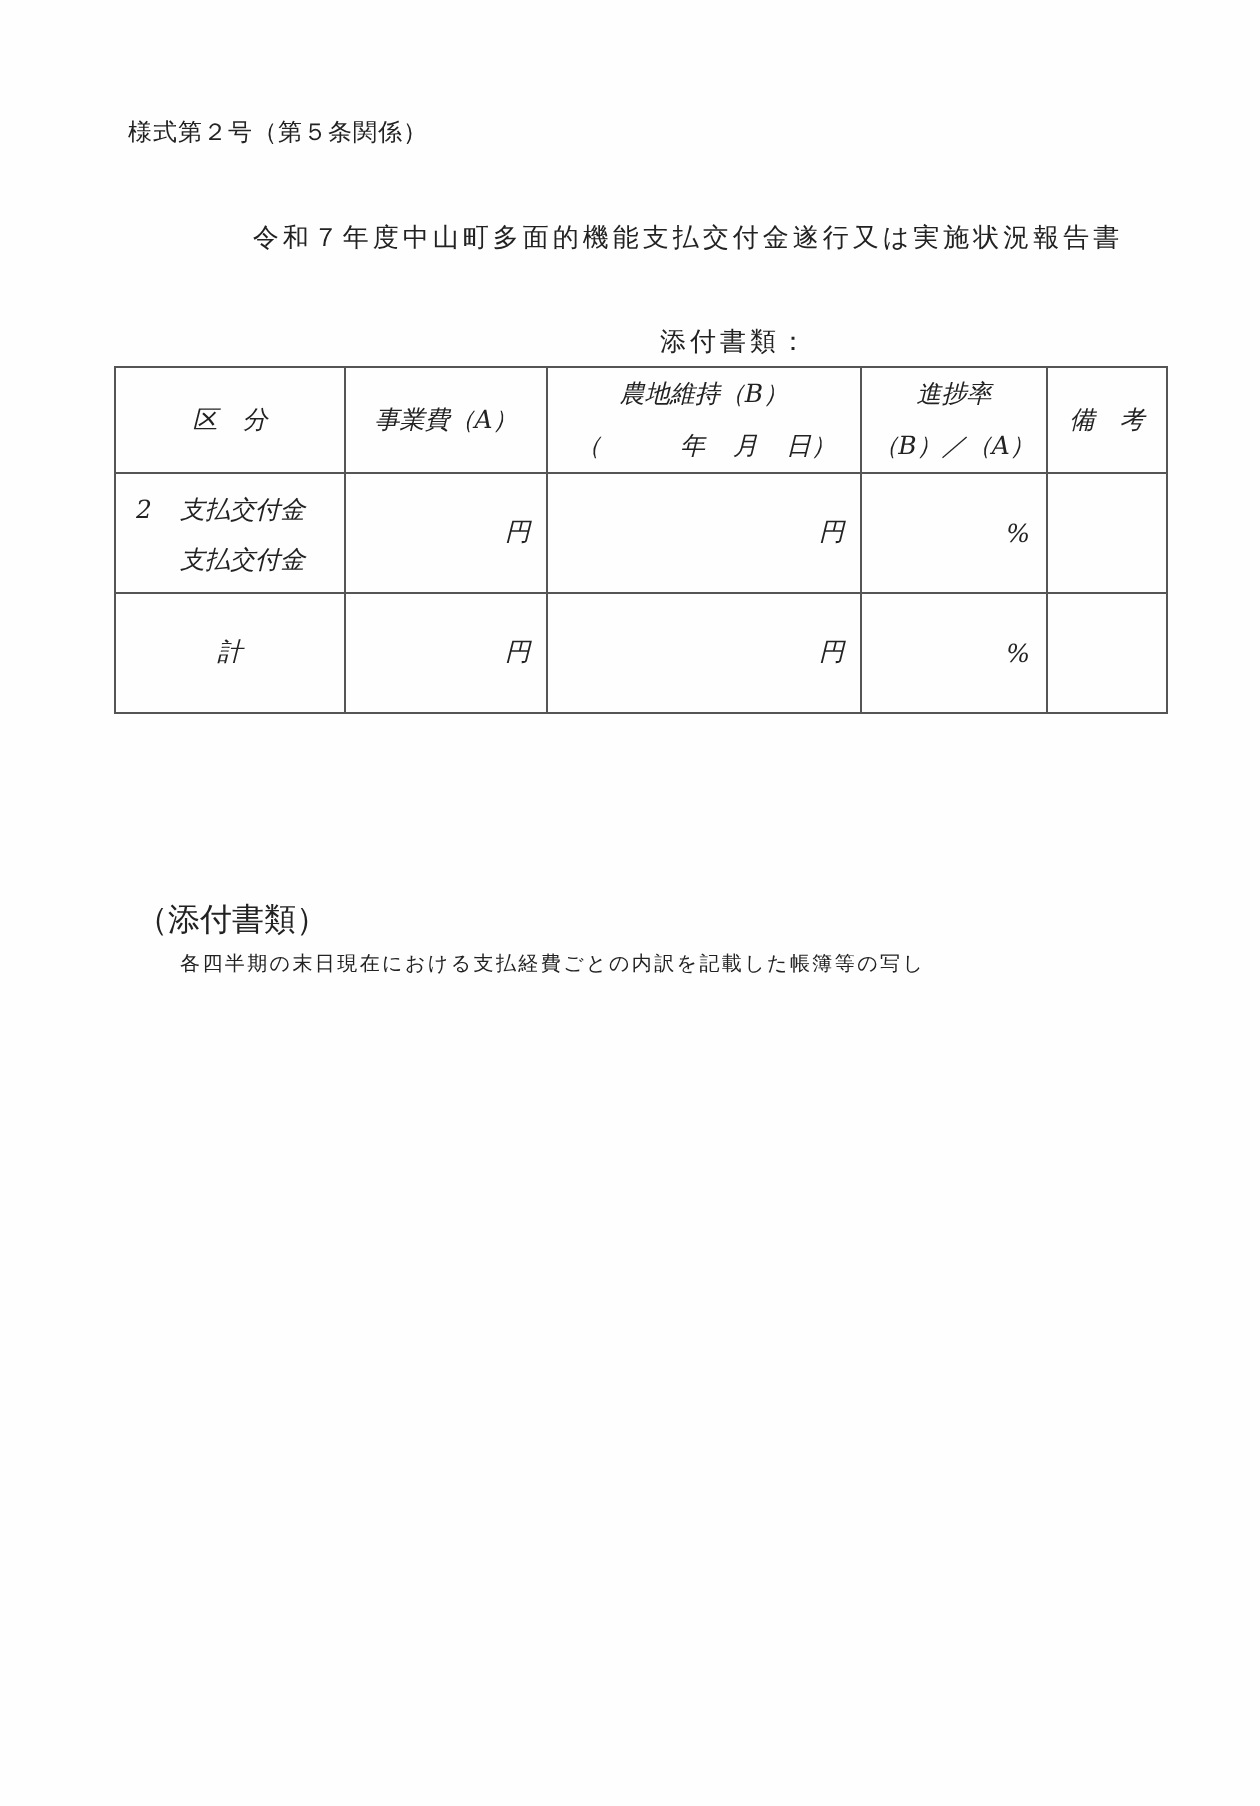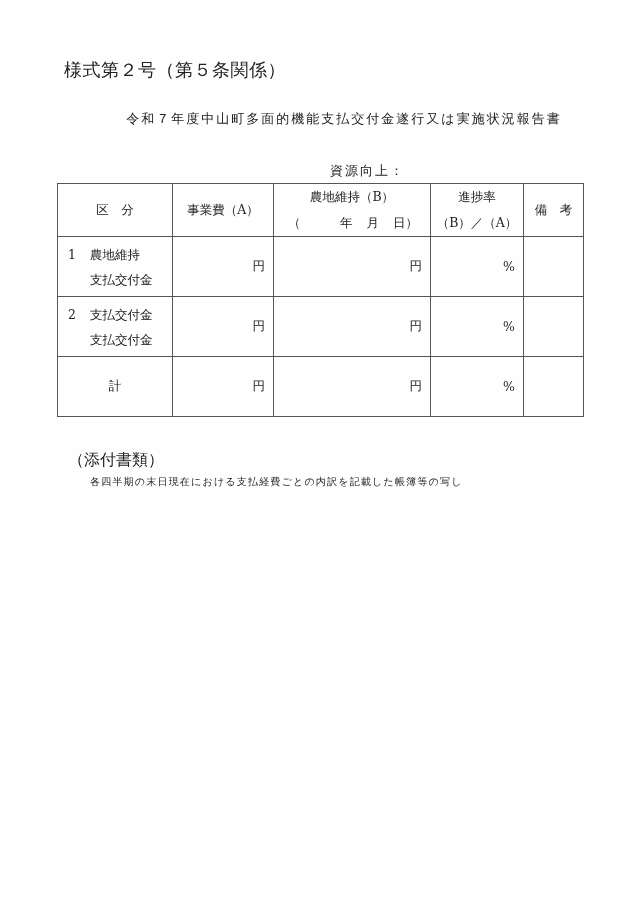--- a/index.html
+++ b/index.html
@@ -1,23 +1,23 @@
 <!DOCTYPE html>
 <html><head>
 <meta charset="utf-8">
 <style>
   html, body { margin:0; padding:0; background:#fefefe; }
   body { width:630px; height:903px; position:relative; overflow:hidden;
          font-family:"DejaVu Serif","Liberation Serif",serif; color:#222; }
   .abs { position:absolute; white-space:nowrap; }
-  .form-no { left:64px; top:58px; font-size:18px; letter-spacing:0.5px; }
+  .form-no { left:64px; top:58px; font-size:12px; letter-spacing:0.5px; }
   .title { left:0; width:630px; text-align:center; top:110px; font-size:13px; letter-spacing:2px;margin-left:29px; }
   .org { left:330px; top:162px; font-size:13px; letter-spacing:2px; }
   table.report { position:absolute; left:57px; top:183px; border-collapse:collapse;
-                 font-size:12.5px; table-layout:fixed; }
+                 font-size:12.5px; table-layout:fixed;font-style:italic; }
   table.report td { border:1px solid #555; padding:0; vertical-align:middle; }
   .hdr td { height:52px; text-align:center; }
   .body-row td { height:59px; }
   .c1 { width:115px; }
   .c2 { width:101px; }
   .c3 { width:157px; }
   .c4 { width:93px; }
   .c5 { width:60px; }
   .line { display:block; line-height:26px; }
   .unit { text-align:right; padding-right:8px !important; }
@@ -27,21 +27,21 @@
   .total { text-align:center; }
   .date-line { display:flex; justify-content:space-between; padding:0 12px 0 14px; }
   .attach-head { left:68px; top:450px; font-size:16px; }
   .attach-body { left:90px; top:475px; font-size:10px; letter-spacing:1.2px; }
 </style>
 </head>
 <body>
 
 <div class="abs form-no">様式第２号（第５条関係）</div>
 <div class="abs title">令和７年度中山町多面的機能支払交付金遂行又は実施状況報告書</div>
-<div class="abs org">資源向上：</div>
+<div class="abs org">添付書類：</div>
 
 <table class="report">
   <colgroup>
     <col class="c1">
       <col class="c2">
       <col class="c3">
       <col class="c4">
       <col class="c5">
   </colgroup>
   <tbody>
@@ -57,30 +57,20 @@
         <span>日）</span>
       </span>
     </td>
     <td>
       <span class="line">進捗率</span>
       <span class="line">（B）／（A）</span>
     </td>
     <td><span>備　考</span></td>
   </tr>
 
-  <tr class="body-row">
-    <td class="cat">
-      <span class="num">1</span><span>農地維持</span><br>
-      <span class="indent">支払交付金</span>
-    </td>
-    <td class="unit">円</td>
-    <td class="unit">円</td>
-    <td class="unit">%</td>
-    <td></td>
-  </tr>
 
   <tr class="body-row">
     <td class="cat">
       <span class="num">2</span><span>支払交付金</span><br>
       <span class="indent">支払交付金</span>
     </td>
     <td class="unit">円</td>
     <td class="unit">円</td>
     <td class="unit">%</td>
     <td></td>

